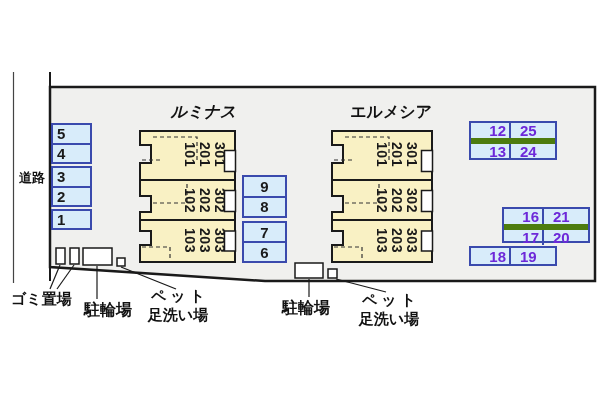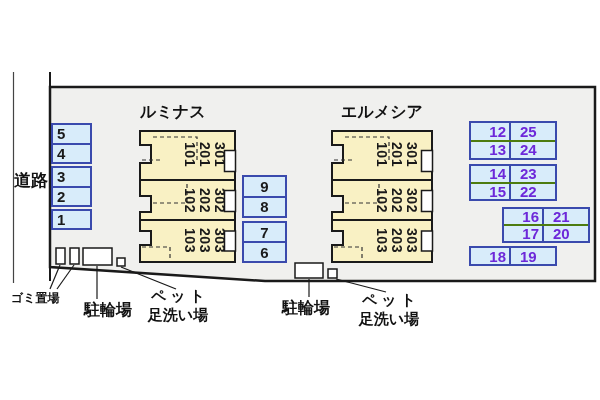--- a/index.html
+++ b/index.html
@@ -16,21 +16,21 @@
     display:flex;flex-direction:column;
   }
   .pgroup .cell{
     flex:1;display:flex;align-items:center;font-size:15px;font-weight:600;color:#1a1a1a;
     border-top:2px solid #3a4aad;line-height:1;
   }
   .pgroup .cell:first-child{border-top:none;}
   .pgroup .cell.padL{padding-left:4px;}
   .pgroup .cell.ctr{justify-content:center;}
   
-  .pgroup .row{flex:1;display:flex;border-top:2px solid #4d7c0f;}
+  .pgroup .row{flex:1;display:flex;border-top:6px solid #4d7c0f;}
   .pgroup .row:first-child{border-top:none;}
   .pgroup .row .lcell,.pgroup .row .rcell{
     flex:1;display:flex;align-items:center;font-size:15px;font-weight:600;color:#6d28d9;line-height:1;
   }
   .pgroup .row .lcell{justify-content:flex-end;padding-right:3px;}
   .pgroup .row .rcell{border-left:2px solid #3a4aad;padding-left:9px;}
   
   .rooms{
     position:absolute;width:40px;height:45px;transform:rotate(90deg);
     text-align:center;font-size:14px;line-height:15px;font-weight:600;color:#1a1a1a;
@@ -74,24 +74,24 @@
     <rect x="328" y="269" width="9" height="9" fill="#fff" stroke="#1a1a1a" stroke-width="1.5"></rect>
 
     <line x1="60" y1="265" x2="50" y2="289" stroke="#1a1a1a" stroke-width="1.2"></line>
     <line x1="74" y1="265" x2="57" y2="289" stroke="#1a1a1a" stroke-width="1.2"></line>
     <line x1="97" y1="266" x2="97" y2="299" stroke="#1a1a1a" stroke-width="1.2"></line>
     <line x1="121" y1="267" x2="176" y2="289" stroke="#1a1a1a" stroke-width="1.2"></line>
     <line x1="309" y1="279" x2="309" y2="297" stroke="#1a1a1a" stroke-width="1.2"></line>
     <line x1="336" y1="279" x2="386" y2="292" stroke="#1a1a1a" stroke-width="1.2"></line>
   </svg>
 
-  <div class="lbl" style="left:14px;top:169px;width:36px;font-size:17px;">道路</div>
+  <div class="lbl" style="left:14px;top:169px;width:36px;text-align:center;font-size:13px;">道路</div>
 
-  <div class="lbl" style="left:140px;top:102px;width:96px;text-align:left;font-size:16px;">ルミナス</div>
-  <div class="lbl" style="left:332px;top:102px;width:100px;text-align:center;font-size:16px;">エルメシア</div>
+  <div class="lbl" style="left:140px;top:102px;width:96px;text-align:right;font-size:16px;font-style:italic;">ルミナス</div>
+  <div class="lbl" style="left:332px;top:102px;width:100px;text-align:right;font-size:16px;">エルメシア</div>
 
   <div class="rooms" style="left:184px;top:132px;">
     <div>301</div>
     <div>201</div>
     <div>101</div>
   </div>
   <div class="rooms" style="left:184px;top:178px;">
     <div>302</div>
     <div>202</div>
     <div>102</div>
@@ -142,48 +142,38 @@
   <div class="pgroup" style="left:469px;top:121px;width:88px;height:39px;">
     <div class="row">
       <div class="lcell">12</div>
       <div class="rcell">25</div>
     </div>
     <div class="row">
       <div class="lcell">13</div>
       <div class="rcell">24</div>
     </div>
   </div>
-  <div class="pgroup" style="left:469px;top:164px;width:88px;height:37px;">
-    <div class="row">
-      <div class="lcell">14</div>
-      <div class="rcell">23</div>
-    </div>
-    <div class="row">
-      <div class="lcell">15</div>
-      <div class="rcell">22</div>
-    </div>
-  </div>
   <div class="pgroup" style="left:469px;top:207px;width:88px;height:36px;margin-left:33px;">
     <div class="row">
       <div class="lcell">16</div>
       <div class="rcell">21</div>
     </div>
     <div class="row">
       <div class="lcell">17</div>
       <div class="rcell">20</div>
     </div>
   </div>
   <div class="pgroup" style="left:469px;top:246px;width:88px;height:20px;">
     <div class="row">
       <div class="lcell">18</div>
       <div class="rcell">19</div>
     </div>
   </div>
 
-  <div class="lbl" style="left:11px;top:290px;font-size:12px;">ゴミ置場</div>
+  <div class="lbl" style="left:11px;top:290px;font-size:15px;">ゴミ置場</div>
   <div class="lbl" style="left:84px;top:300px;font-size:16px;">駐輪場</div>
   <div class="lbl center" style="left:145px;top:287px;width:66px;font-size:15px;">
     <div class="pet-line1">ペット</div>
     <div>足洗い場</div>
   </div>
   <div class="lbl" style="left:282px;top:298px;font-size:16px;">駐輪場</div>
   <div class="lbl center" style="left:356px;top:291px;width:66px;font-size:15px;">
     <div class="pet-line1">ペット</div>
     <div>足洗い場</div>
   </div>

